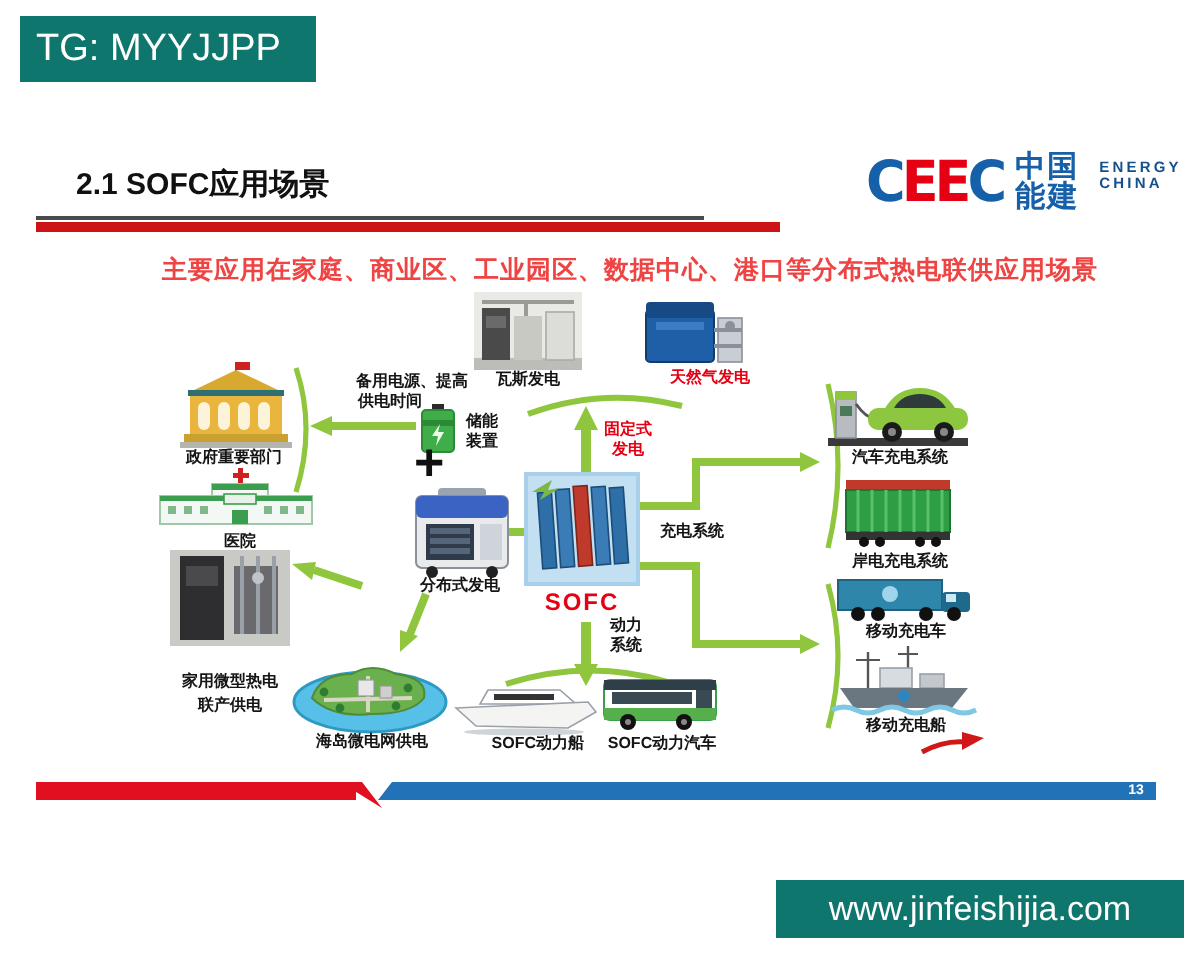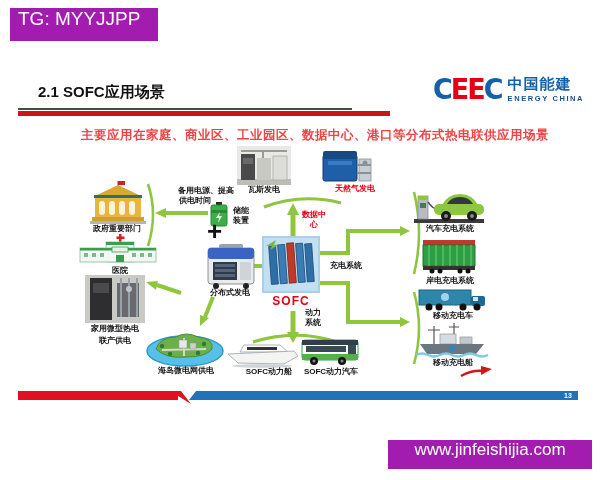--- a/index.html
+++ b/index.html
@@ -3,30 +3,30 @@
 <meta charset="utf-8">
 <style>
   html,body{margin:0;padding:0;background:#fff;}
   .page{position:relative;width:600px;height:480px;background:#ffffff;overflow:hidden;
         font-family:"Liberation Sans", sans-serif;}
   .abs{position:absolute;}
   .lbl{position:absolute;font-weight:bold;font-size:8px;color:#151515;text-align:center;
        line-height:1.3;white-space:nowrap;}
   .wrap{white-space:normal;}
   .red{color:#e60013;}
-  .wm{position:absolute;background:#a21caf;color:#ffffff;display:flex;align-items:flex-start;}
+  .wm{position:absolute;background:#0f766e;color:#ffffff;display:flex;align-items:center;}
   .title{position:absolute;left:38px;top:83px;font-size:15px;font-weight:bold;color:#111;}
   .title-thin-line{position:absolute;left:18px;top:108px;width:334px;height:2px;background:#4a4a4a;}
   .title-red-line{position:absolute;left:18px;top:111px;width:372px;height:5px;background:#cc1414;}
   .banner{position:absolute;left:15px;top:127px;width:600px;text-align:center;
           font-size:12.5px;font-weight:bold;color:#ef4444;letter-spacing:0.5px;}
   .logo{position:absolute;left:433px;top:76px;display:flex;align-items:center;gap:6px;}
   .logo-letters{font-size:27px;font-weight:900;letter-spacing:-2px;line-height:1;
                 font-family:"DejaVu Sans", sans-serif;transform:scaleY(1.05);}
-  .logo-text{display:flex;flex-direction:column;line-height:1;}
+  .logo-text{display:flex;line-height:1;}
   .logo-cn{font-size:15px;font-weight:bold;color:#1560a8;letter-spacing:1px;}
   .logo-en{font-size:7.5px;font-weight:bold;color:#15508c;letter-spacing:1.6px;margin-top:4px;}
   .pagenum{position:absolute;left:560px;top:391px;width:16px;text-align:center;
            color:#fff;font-size:7px;font-weight:bold;line-height:10px;}
   svg{display:block;}
 </style>
 </head>
 <body>
 
 <div class="page">
@@ -167,21 +167,21 @@
         <rect x="17" y="8" width="7" height="39" fill="#3a7cb6" stroke="#1d4c78" stroke-width="0.8"></rect>
         <rect x="26" y="7" width="7" height="40" fill="#c03a2b" stroke="#7e2418" stroke-width="0.8"></rect>
         <rect x="35" y="8" width="7" height="39" fill="#3a7cb6" stroke="#1d4c78" stroke-width="0.8"></rect>
         <rect x="44" y="9" width="7" height="38" fill="#2f6fa8" stroke="#1d4c78" stroke-width="0.8"></rect>
       </g>
       <polygon points="4,10 14,4 12,9 18,8 8,14 10,10" fill="#7ab648"></polygon>
     </svg>
   </div>
   <div class="lbl red" style="left:266px;top:294px;width:50px;font-size:12px;letter-spacing:1px;">SOFC</div>
 
-  <div class="lbl wrap red" style="left:300px;top:210px;width:28px;">数据中心</div>
+  <div class="lbl wrap red" style="left:300px;top:210px;width:28px;">固定式发电</div>
 
   <div class="abs" style="left:237px;top:146px;">
     <svg width="54" height="39" viewBox="0 0 54 39">
       <rect x="0" y="0" width="54" height="39" fill="#e9e9e6"></rect>
       <rect x="0" y="33" width="54" height="6" fill="#bdbdb8"></rect>
       <rect x="4" y="8" width="14" height="26" fill="#4a4a4a"></rect>
       <rect x="6" y="12" width="10" height="6" fill="#6a6a6a"></rect>
       <rect x="20" y="12" width="14" height="22" fill="#c9c9c4"></rect>
       <rect x="36" y="10" width="14" height="24" fill="#dcdcd8" stroke="#aaa" stroke-width="0.8"></rect>
       <line x1="4" y1="5" x2="50" y2="5" stroke="#9a9a96" stroke-width="2"></line>
@@ -303,21 +303,21 @@
       <rect x="0" y="0" width="60" height="48" fill="#c9c9c6"></rect>
       <rect x="5" y="3" width="22" height="42" fill="#2e2e30"></rect>
       <rect x="8" y="8" width="16" height="10" fill="#4a4a4e"></rect>
       <rect x="32" y="8" width="22" height="34" fill="#6a6a6e"></rect>
       <line x1="36" y1="3" x2="36" y2="42" stroke="#9aa0a8" stroke-width="2"></line>
       <line x1="44" y1="3" x2="44" y2="42" stroke="#9aa0a8" stroke-width="2"></line>
       <line x1="52" y1="3" x2="52" y2="42" stroke="#9aa0a8" stroke-width="2"></line>
       <circle cx="44" cy="14" r="3" fill="#c0c4c8"></circle>
     </svg>
   </div>
-  <div class="lbl" style="left:76px;top:324px;width:78px;">
+  <div class="lbl" style="left:76px;top:336px;width:78px;">
     <span style="display:block;">家用微型热电</span>
     <span style="display:block;margin-top:2px;">联产供电</span>
   </div>
 
   <div class="abs" style="left:146px;top:325px;">
     <svg width="78" height="42" viewBox="0 0 78 42">
       <ellipse cx="39" cy="26" rx="38" ry="15" fill="#57c0e8" stroke="#2e9ac4" stroke-width="1.5"></ellipse>
       <path d="M10,24 Q14,12 30,12 Q40,6 52,12 Q68,14 66,24 Q60,32 40,32 Q20,34 10,24 Z" fill="#6ab04c" stroke="#4e8a38" stroke-width="1"></path>
       <line x1="16" y1="25" x2="60" y2="24" stroke="#d8d8c2" stroke-width="2"></line>
       <line x1="38" y1="13" x2="38" y2="31" stroke="#d8d8c2" stroke-width="2"></line>

